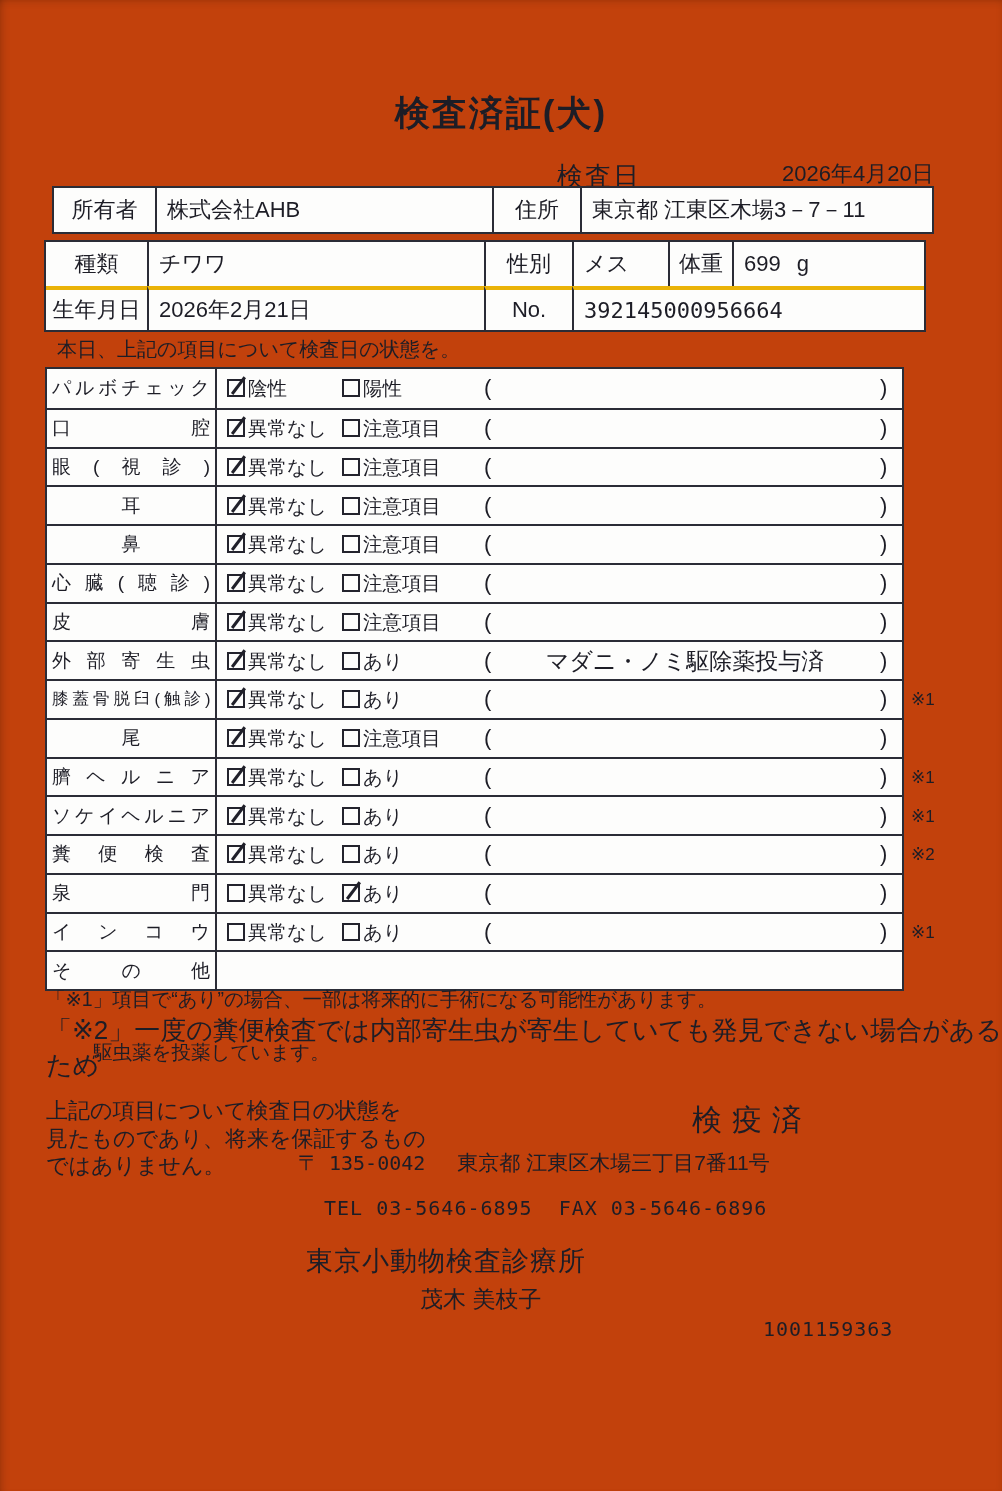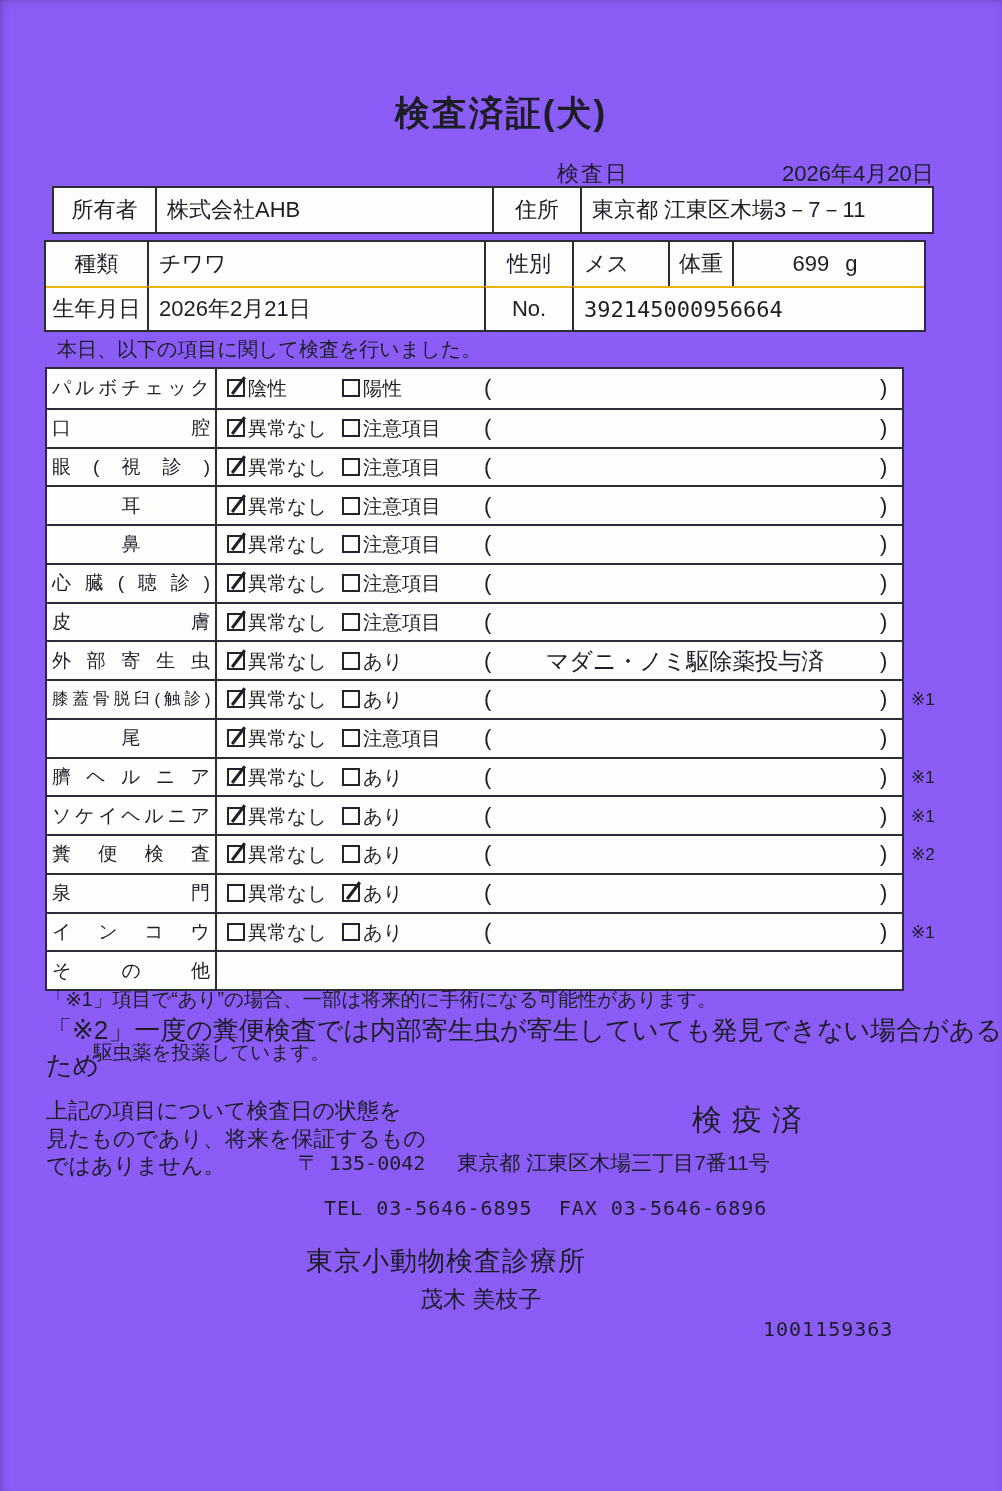--- a/index.html
+++ b/index.html
@@ -1,39 +1,39 @@
 <!DOCTYPE html>
 <html lang="ja"><head>
 <meta charset="utf-8">
 <style>
   html,body{margin:0;padding:0;background:#e9e9e7;}
   .page{
     position:relative;width:1002px;height:1491px;margin:0 auto;
-    background:#8b5cf6;color:#1d1d26;overflow:hidden;
+    background:#c2410c;color:#1d1d26;overflow:hidden;
     font-family:"Liberation Sans","DejaVu Sans",sans-serif;
     box-shadow:inset 8px 0 10px -8px rgba(0,0,0,.28), inset 0 8px 10px -8px rgba(0,0,0,.2), inset -4px 0 8px -6px rgba(0,0,0,.12);
   }
   .abs{position:absolute;}
   .mono{font-family:"DejaVu Sans Mono","Liberation Mono",monospace;}
 
   
   .title{top:90px;left:0;width:100%;text-align:center;font-size:35px;font-weight:600;letter-spacing:2px;}
-  .date-label{top:159px;left:557px;font-size:22px;letter-spacing:2px;}
+  .date-label{top:159px;left:557px;font-size:26px;letter-spacing:2px;}
   .date-value{top:159px;left:782px;font-size:22px;}
 
   
   .tbl{border:2px solid #2b2c36;display:grid;background:#fdfdfc;}
   .owner-tbl{top:186px;left:52px;width:878px;grid-template-columns:101px 337px 88px 1fr;grid-auto-rows:44px;}
   .info-tbl{top:240px;left:44px;width:878px;grid-template-columns:101px 337px 88px 96px 64px 1fr;grid-auto-rows:44px;}
   .cell{display:flex;align-items:center;font-size:22px;border-left:2px solid #2b2c36;padding:0 10px;white-space:nowrap;overflow:hidden;}
   .cell.first{border-left:none;}
   .cell.lbl{justify-content:center;padding:12px 4px;}
-  .cell.rt{border-top:2px solid #eab308;}
+  .cell.rt{border-top:4px solid #eab308;}
   .cell.no-val{grid-column:4/7;}
-  .cell.weight{justify-content:center;gap:16px;padding-right:18px;}
+  .cell.weight{justify-content:flex-start;gap:16px;padding-right:18px;}
 
   .intro{top:336px;left:57px;font-size:20px;}
 
   
   .chk{top:367px;left:45px;width:855px;border:2px solid #2b2c36;display:flex;flex-direction:column;background:#fdfdfc;overflow:visible;}
   .chk-row{height:38.75px;display:flex;border-top:2px solid #2b2c36;position:relative;box-sizing:border-box;}
   .chk-row.r0{border-top:none;}
   .chk-label{width:170px;flex:none;border-right:2px solid #2b2c36;display:flex;align-items:center;justify-content:space-between;padding:0 5px;font-size:19px;box-sizing:border-box;}
   .chk-label.single{justify-content:center;}
   .chk-label.compact{font-size:16.5px;letter-spacing:-0.5px;}
@@ -90,21 +90,21 @@
     <div class="cell weight">
       <span>699</span>
       <span>g</span>
     </div>
     <div class="cell lbl first rt">生年月日</div>
     <div class="cell rt">2026年2月21日</div>
     <div class="cell lbl rt">No.</div>
     <div class="cell rt no-val mono">392145000956664</div>
   </div>
 
-  <div class="abs intro">本日、以下の項目に関して検査を行いました。</div>
+  <div class="abs intro">本日、上記の項目について検査日の状態を。</div>
 
   <div class="abs chk" id="checklist">
       <div class="chk-row r0">
         <div class="chk-label">
           <span>パ</span>
           <span>ル</span>
           <span>ボ</span>
           <span>チ</span>
           <span>ェ</span>
           <span>ッ</span>

